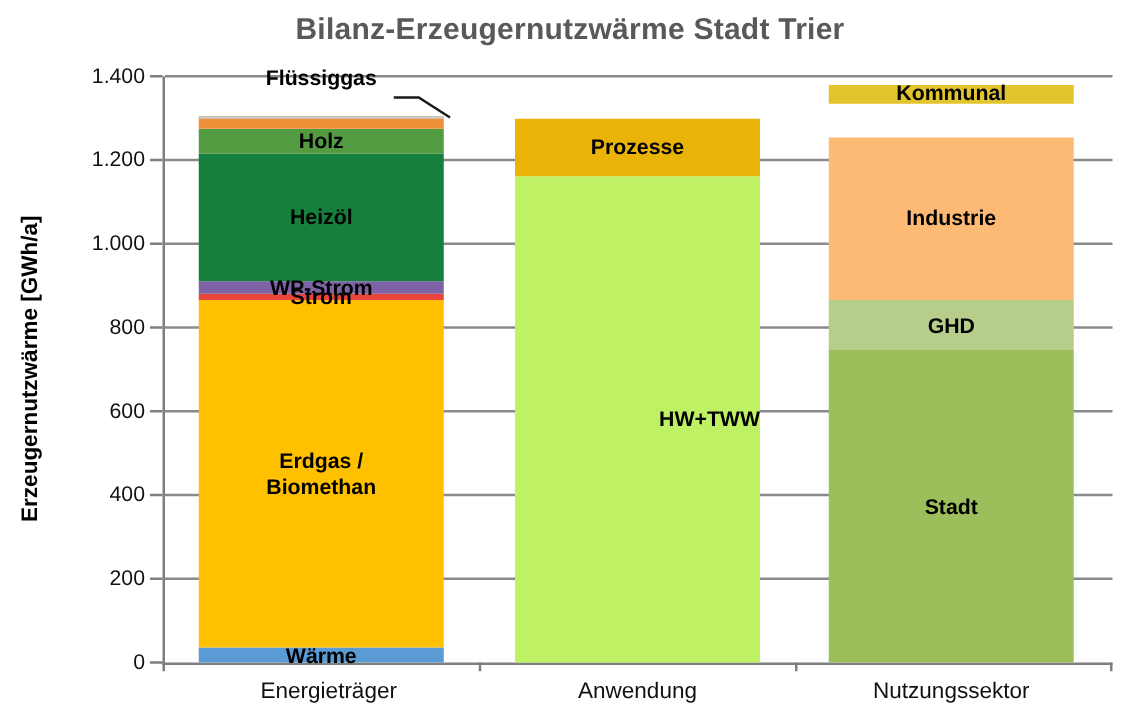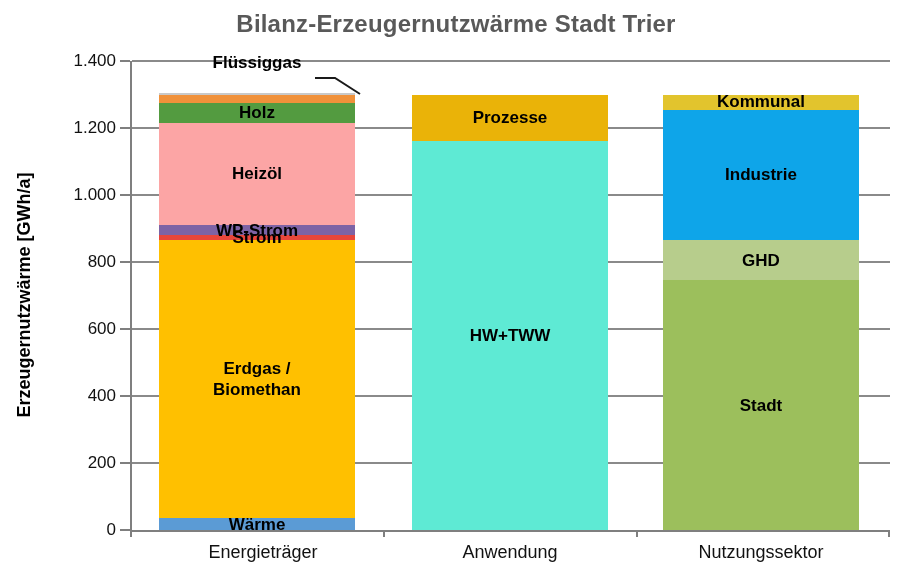--- a/index.html
+++ b/index.html
@@ -92,46 +92,46 @@
         <div class="segment" style="height: 59.2857%; background: rgb(255, 192, 0);">
           <div class="segment-label">Erdgas /
 Biomethan</div>
         </div>
         <div class="segment" style="height: 1.07143%; background: rgb(232, 70, 58);">
           <div class="segment-label">Strom</div>
         </div>
         <div class="segment" style="height: 2.14286%; background: rgb(125, 99, 165);">
           <div class="segment-label">WP-Strom</div>
         </div>
-        <div class="segment" style="height: 21.7857%; background: #fca5a5;">
+        <div class="segment" style="height: 21.7857%; background: #15803d;">
           <div class="segment-label">Heizöl</div>
         </div>
         <div class="segment" style="height: 4.28571%; background: rgb(83, 155, 64);">
           <div class="segment-label">Holz</div>
         </div>
         <div class="segment" style="height: 1.78571%; background: rgb(240, 145, 58); border-top: 2px solid rgb(201, 201, 201);"></div>
       </div>
       <div class="x-cat-label" style="left: 131px;">Energieträger</div>
       <div class="bar" style="left: 280px; width: 196px;">
-        <div class="segment" style="height: 82.8571%; background: #5eead4;">
+        <div class="segment" style="height: 82.8571%; background: #bef264; justify-content: flex-end;">
           <div class="segment-label">HW+TWW</div>
         </div>
         <div class="segment" style="height: 10%; background: #eab308;">
           <div class="segment-label">Prozesse</div>
         </div>
       </div>
       <div class="x-cat-label" style="left: 378px;">Anwendung</div>
       <div class="bar" style="left: 531px; width: 196px;">
         <div class="segment" style="height: 53.2143%; background: rgb(156, 191, 92);">
           <div class="segment-label">Stadt</div>
         </div>
         <div class="segment" style="height: 8.57143%; background: rgb(183, 205, 140);">
           <div class="segment-label">GHD</div>
         </div>
-        <div class="segment" style="height: 27.8571%; background: #0ea5e9;">
+        <div class="segment" style="height: 27.8571%; background: #fdba74; margin-top: 27px;">
           <div class="segment-label">Industrie</div>
         </div>
         <div class="segment" style="height: 3.21429%; background: rgb(226, 196, 45);">
           <div class="segment-label">Kommunal</div>
         </div>
       </div>
       <div class="x-cat-label" style="left: 629px;">Nutzungssektor</div>
       <div class="callout-label" style="left: 125px; top: 2px;">Flüssiggas</div>
     </div>
 </div>

